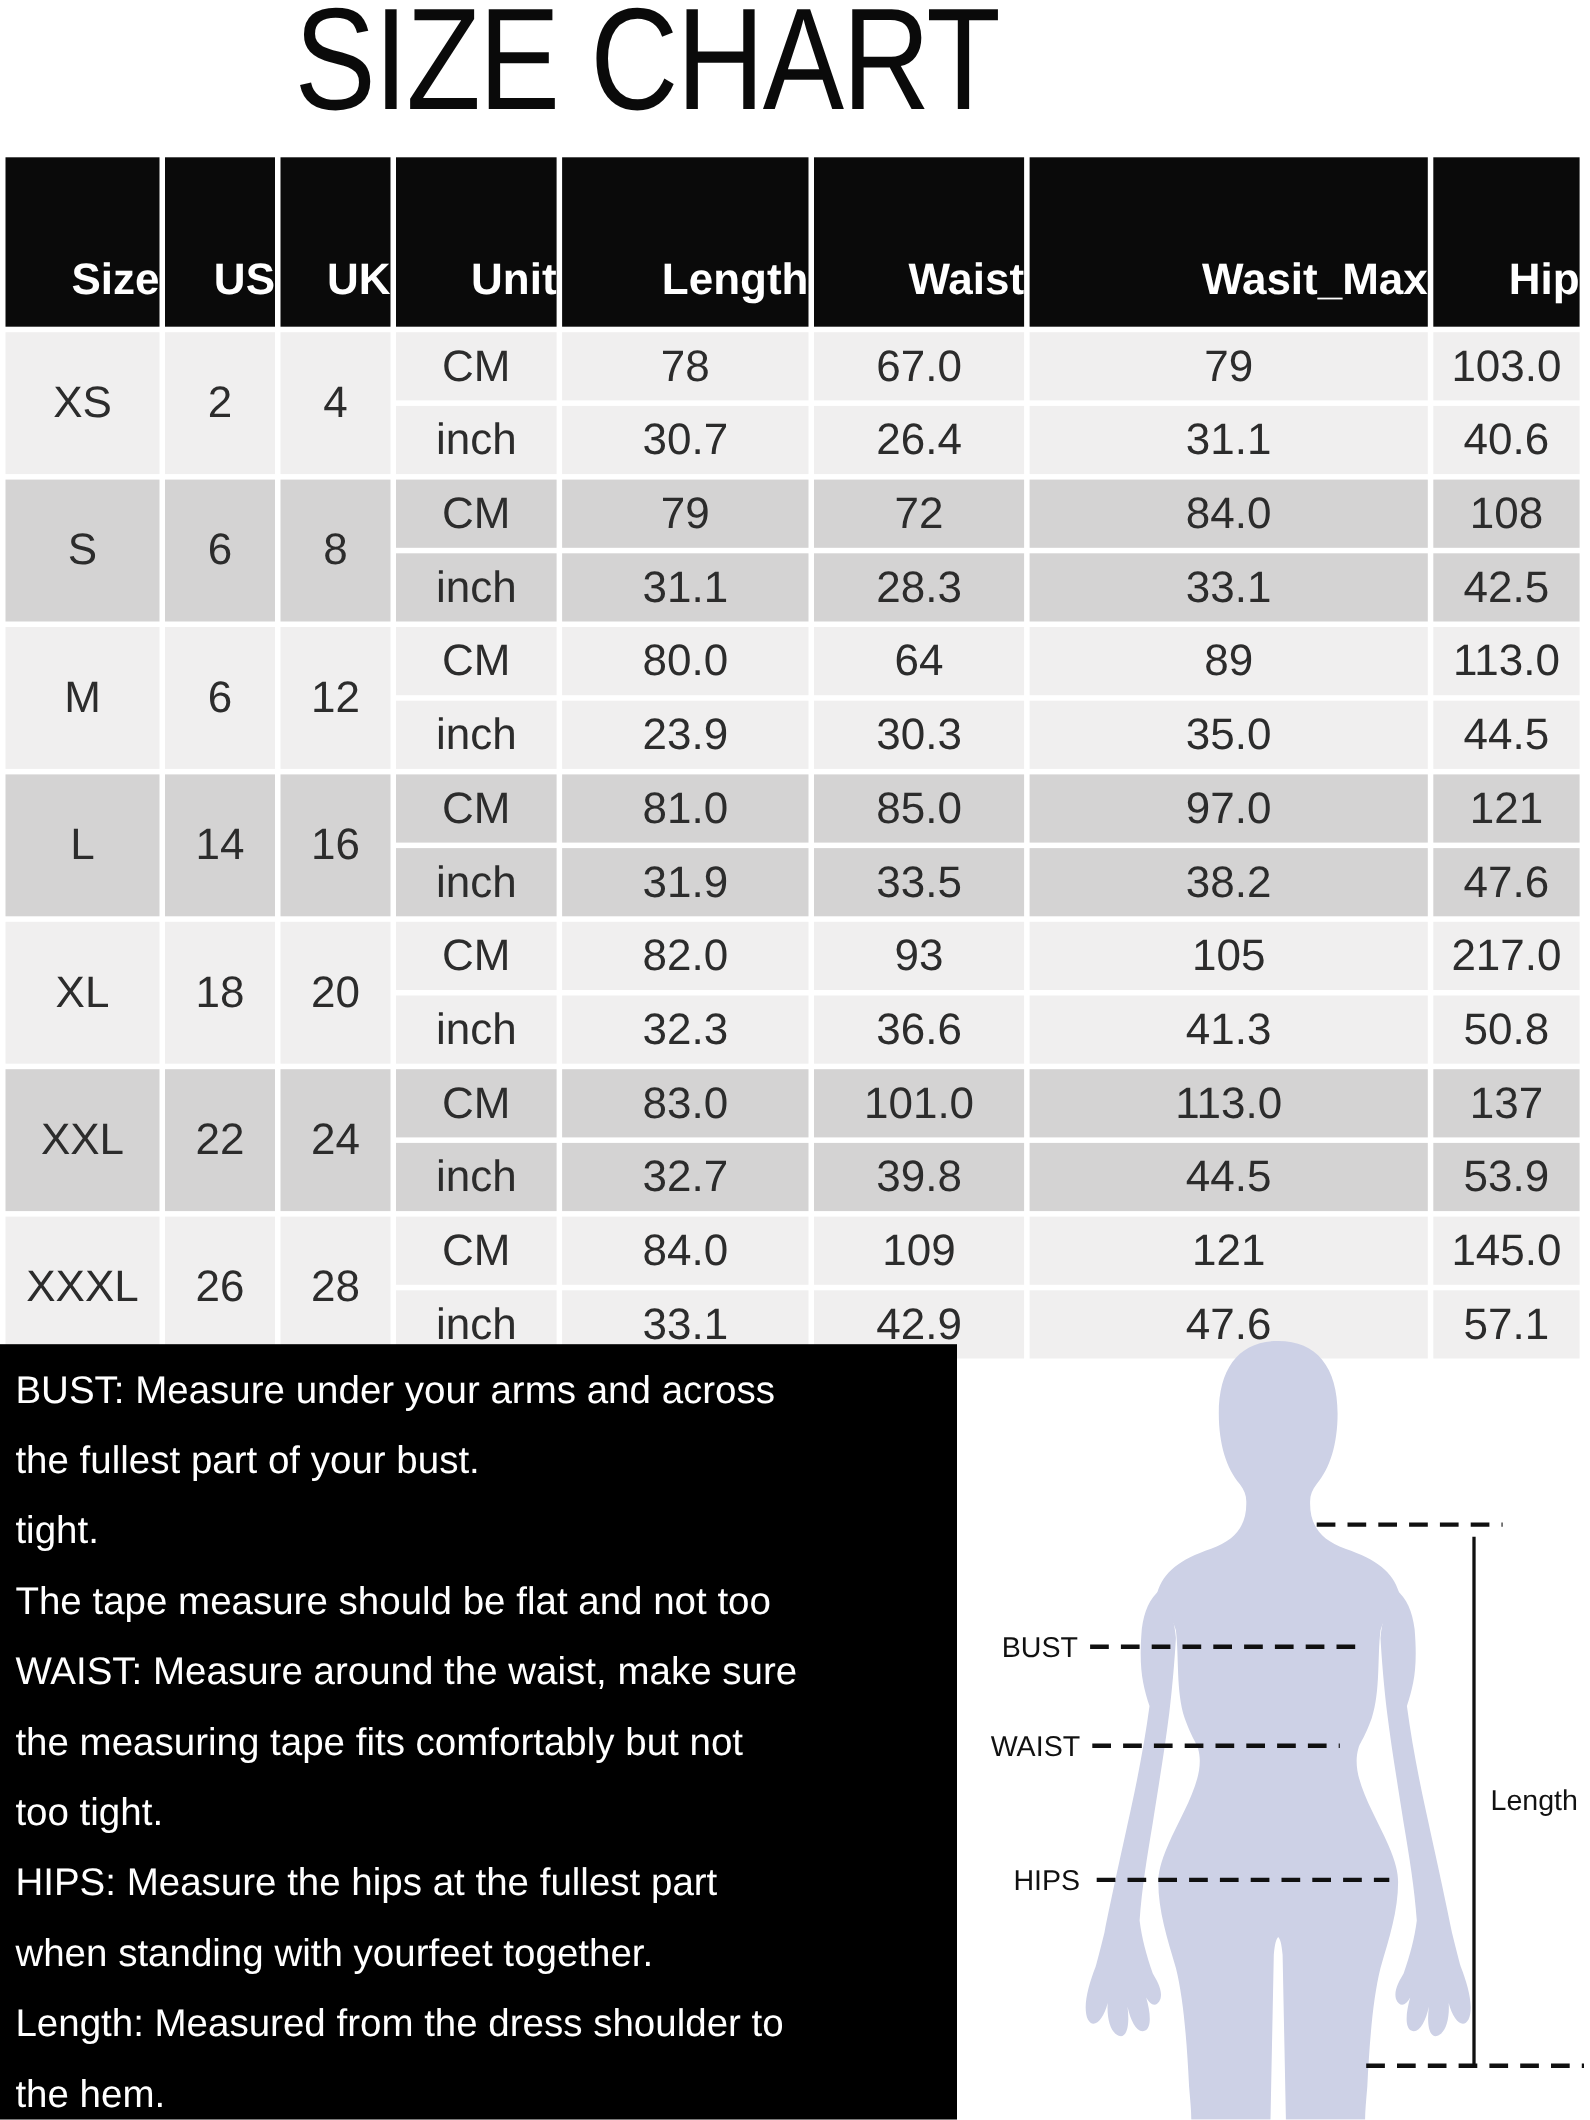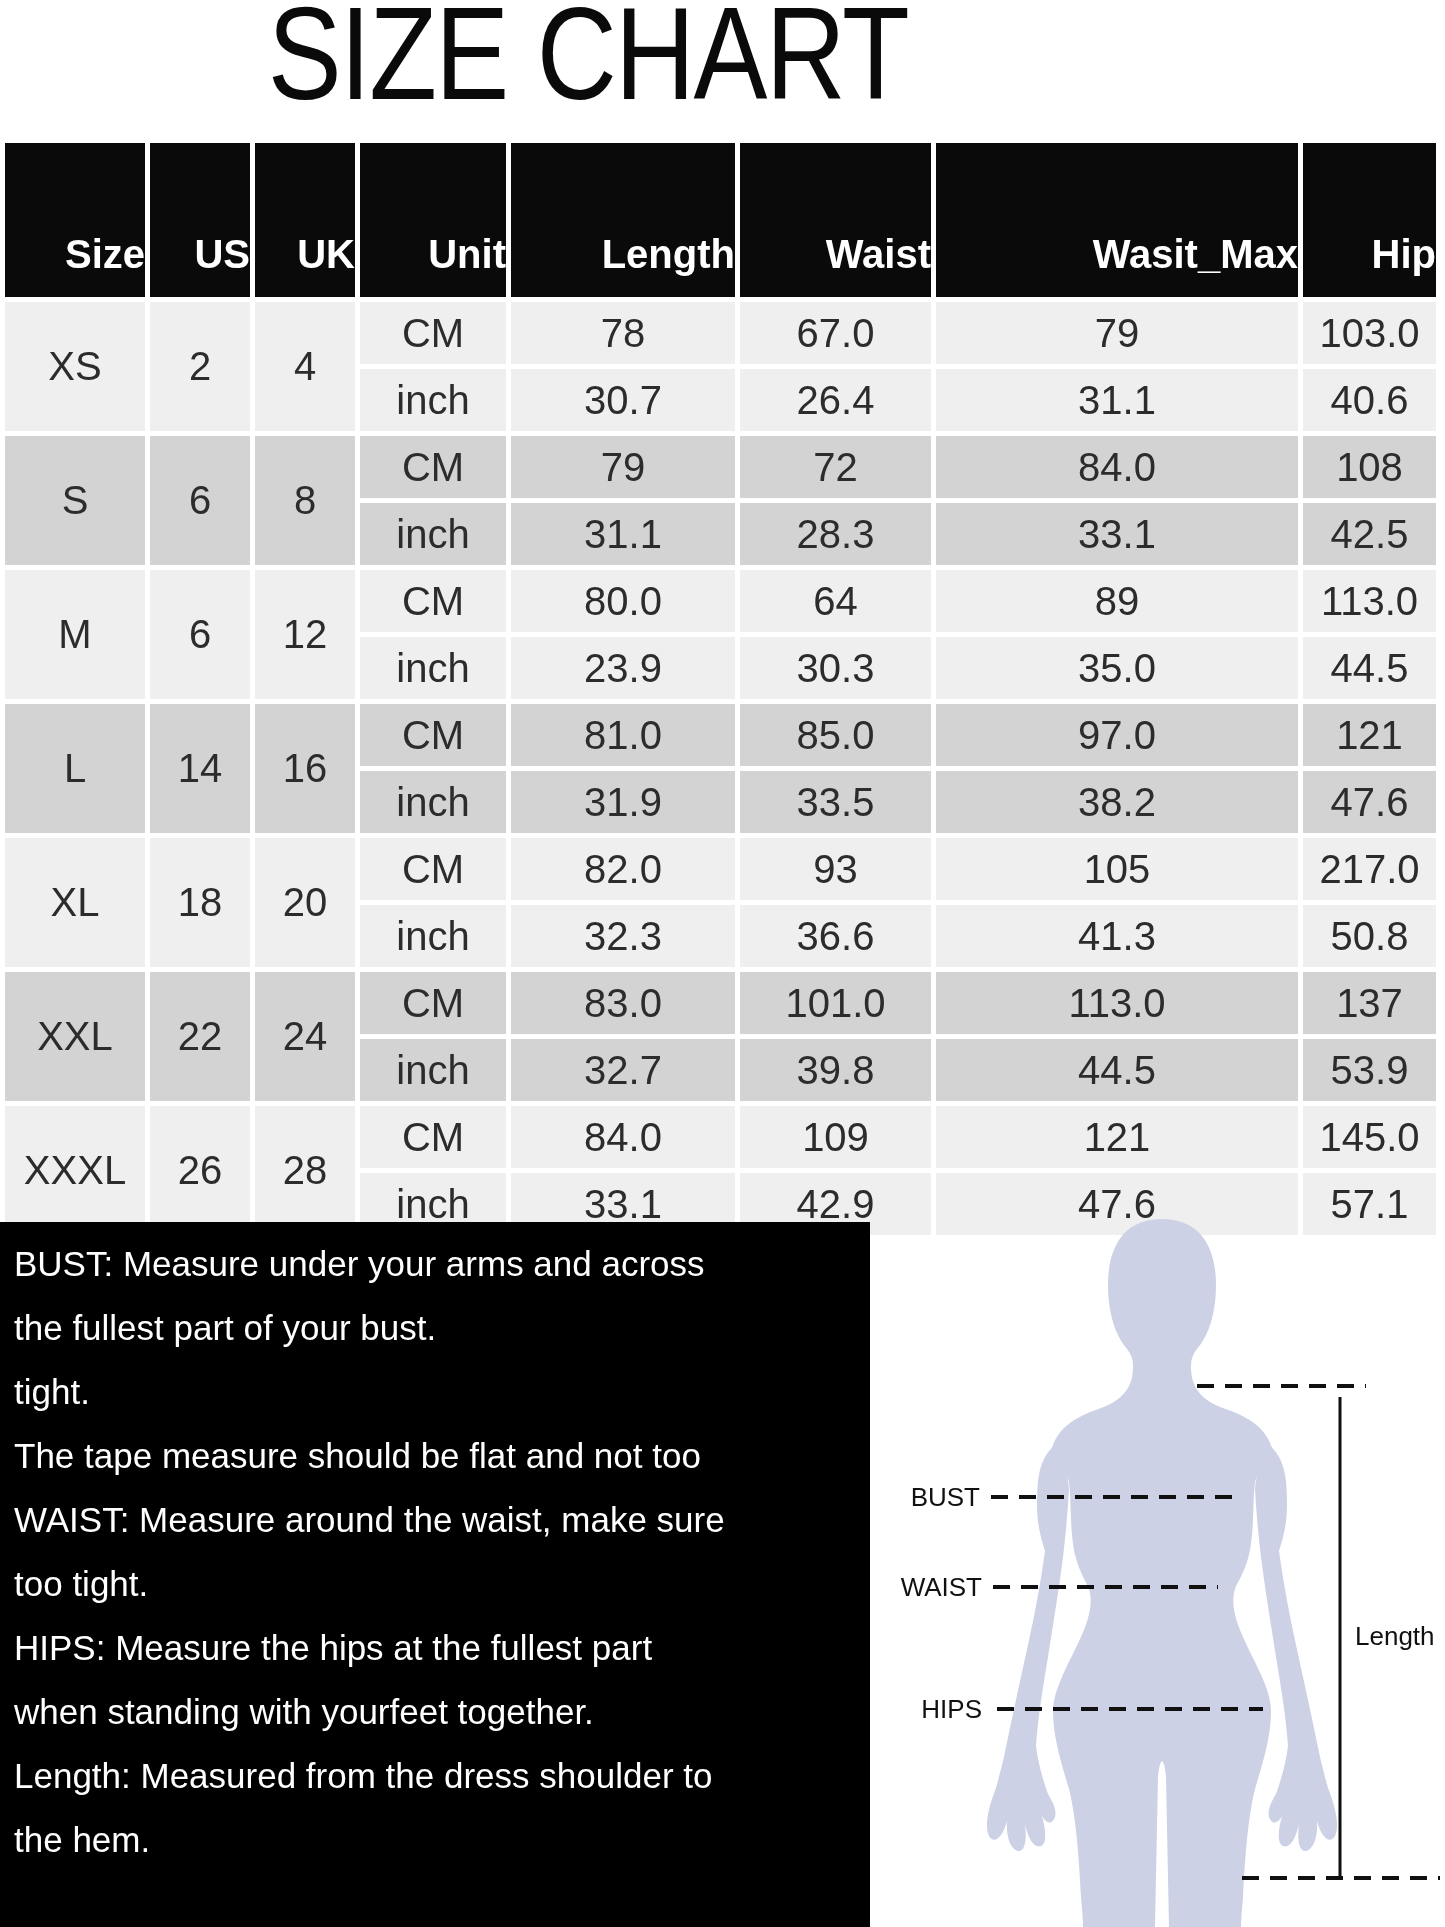--- a/index.html
+++ b/index.html
@@ -204,20 +204,21 @@
         </tr>
       </tbody>
   </table>
 
   <div class="notes">
       <div class="note-line">BUST: Measure under your arms and across</div>
       <div class="note-line">the fullest part of your bust.</div>
       <div class="note-line">tight.</div>
       <div class="note-line">The tape measure should be flat and not too</div>
       <div class="note-line">WAIST: Measure around the waist, make sure</div>
+      <div class="note-line">the measuring tape fits comfortably but not</div>
       <div class="note-line">too tight.</div>
       <div class="note-line">HIPS: Measure the hips at the fullest part</div>
       <div class="note-line">when standing with yourfeet together.</div>
       <div class="note-line">Length: Measured from the dress shoulder to</div>
       <div class="note-line">the hem.</div>
     </div>
 
   <svg class="figure" width="580" height="710" viewBox="0 0 580 710">
 
     <path class="silhouette" d="

